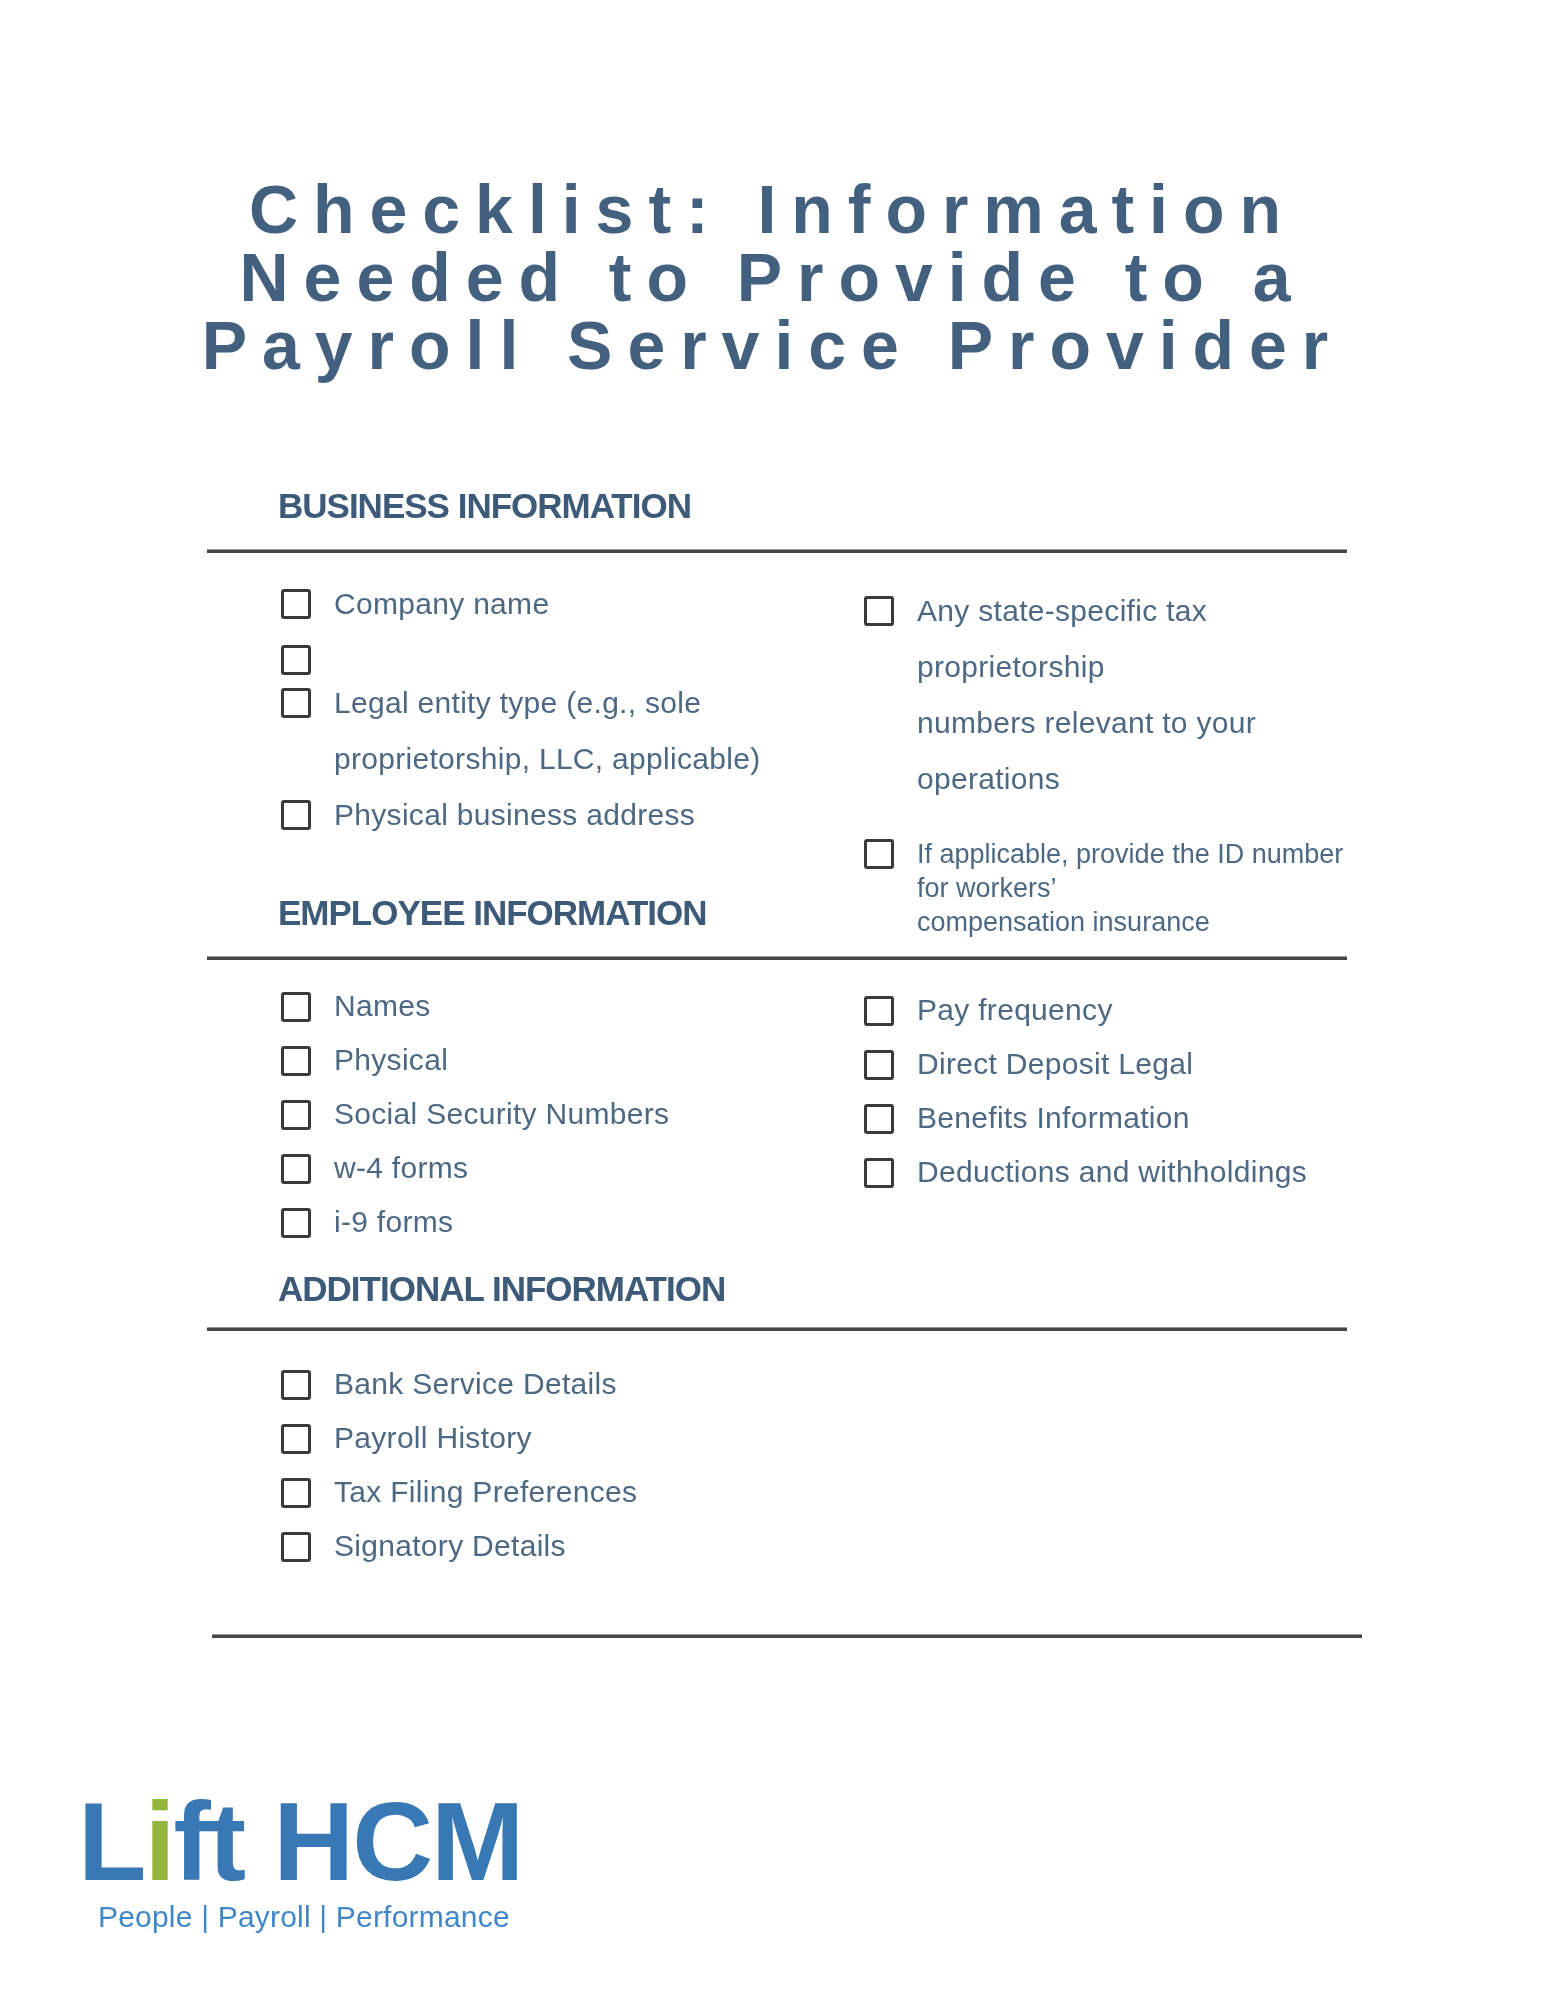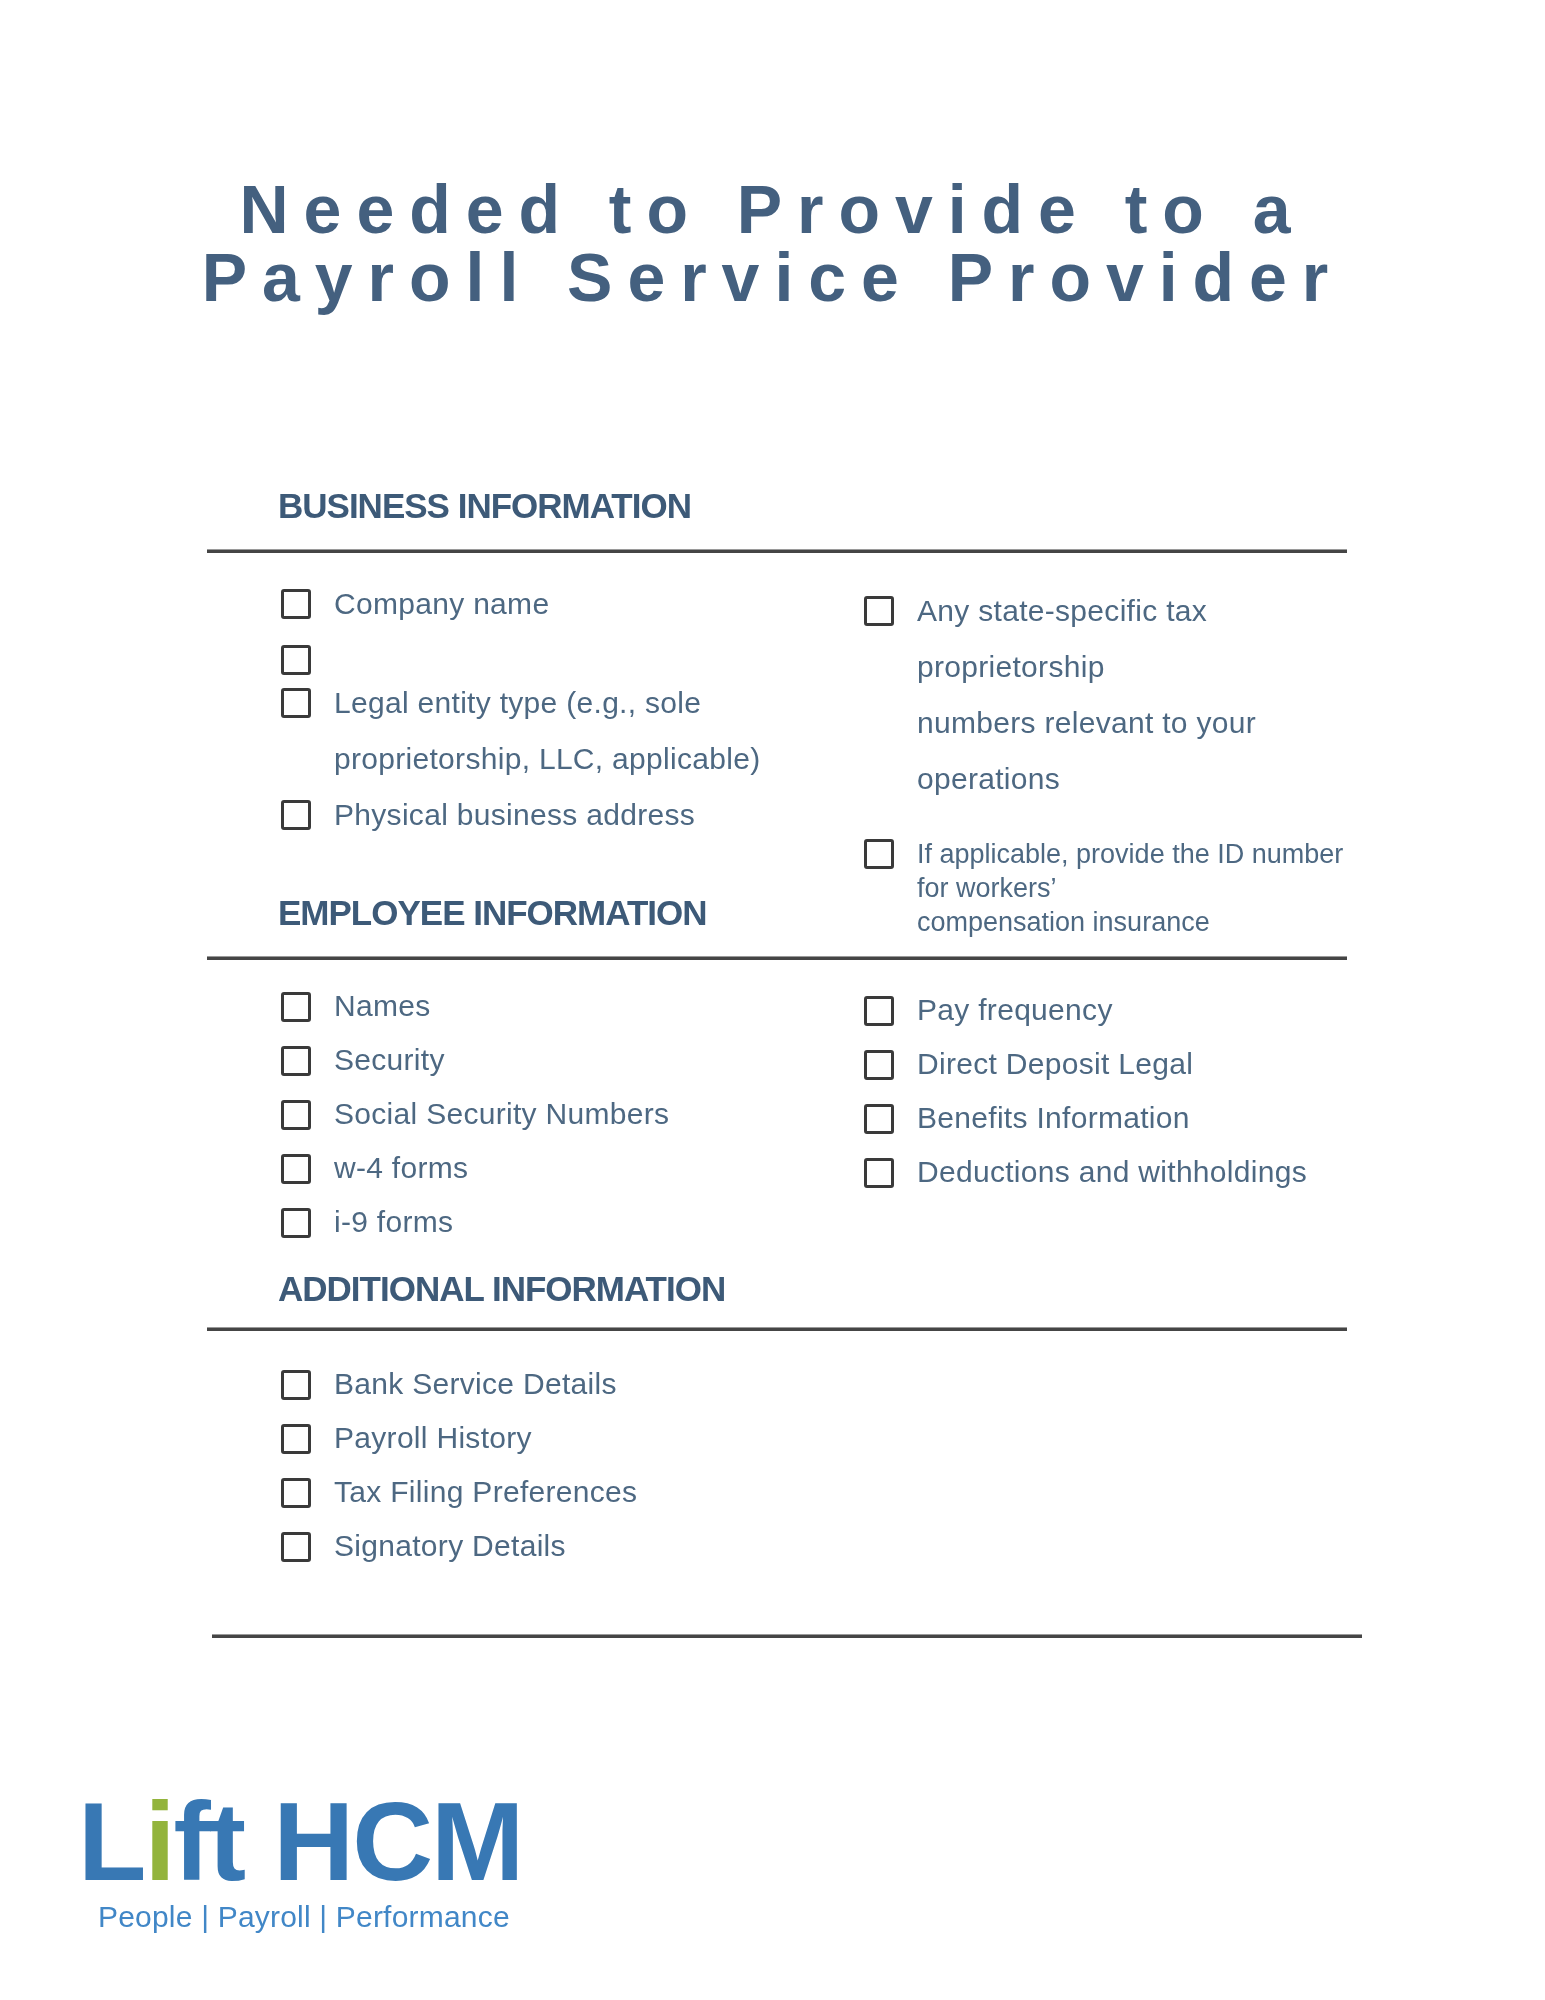--- a/index.html
+++ b/index.html
@@ -70,20 +70,21 @@
     margin:2px 0 0 20px; font-size:30px; line-height:34px;
     color:#4187c7; letter-spacing:0.2px;
   }
 </style>
 </head>
 <body>
 
 <div class="page">
 
   <div class="title-block">
+    <div>Checklist: Information</div>
     <div>Needed to Provide to a</div>
     <div>Payroll Service Provider</div>
   </div>
 
   <div class="section" id="sec-business">
     <div class="sec-heading">BUSINESS INFORMATION</div>
     <div class="rule"></div>
     <div class="cols">
       <div class="col-left">
         <div class="row">
@@ -122,21 +123,21 @@
     <div class="sec-heading">EMPLOYEE INFORMATION</div>
     <div class="rule"></div>
     <div class="cols">
       <div class="col-left">
         <div class="row">
           <span class="cb"></span>
           <span class="lbl">Names</span>
         </div>
         <div class="row">
           <span class="cb"></span>
-          <span class="lbl">Security</span>
+          <span class="lbl">Physical</span>
         </div>
         <div class="row">
           <span class="cb"></span>
           <span class="lbl">Social Security Numbers</span>
         </div>
         <div class="row">
           <span class="cb"></span>
           <span class="lbl">w-4 forms</span>
         </div>
         <div class="row">

